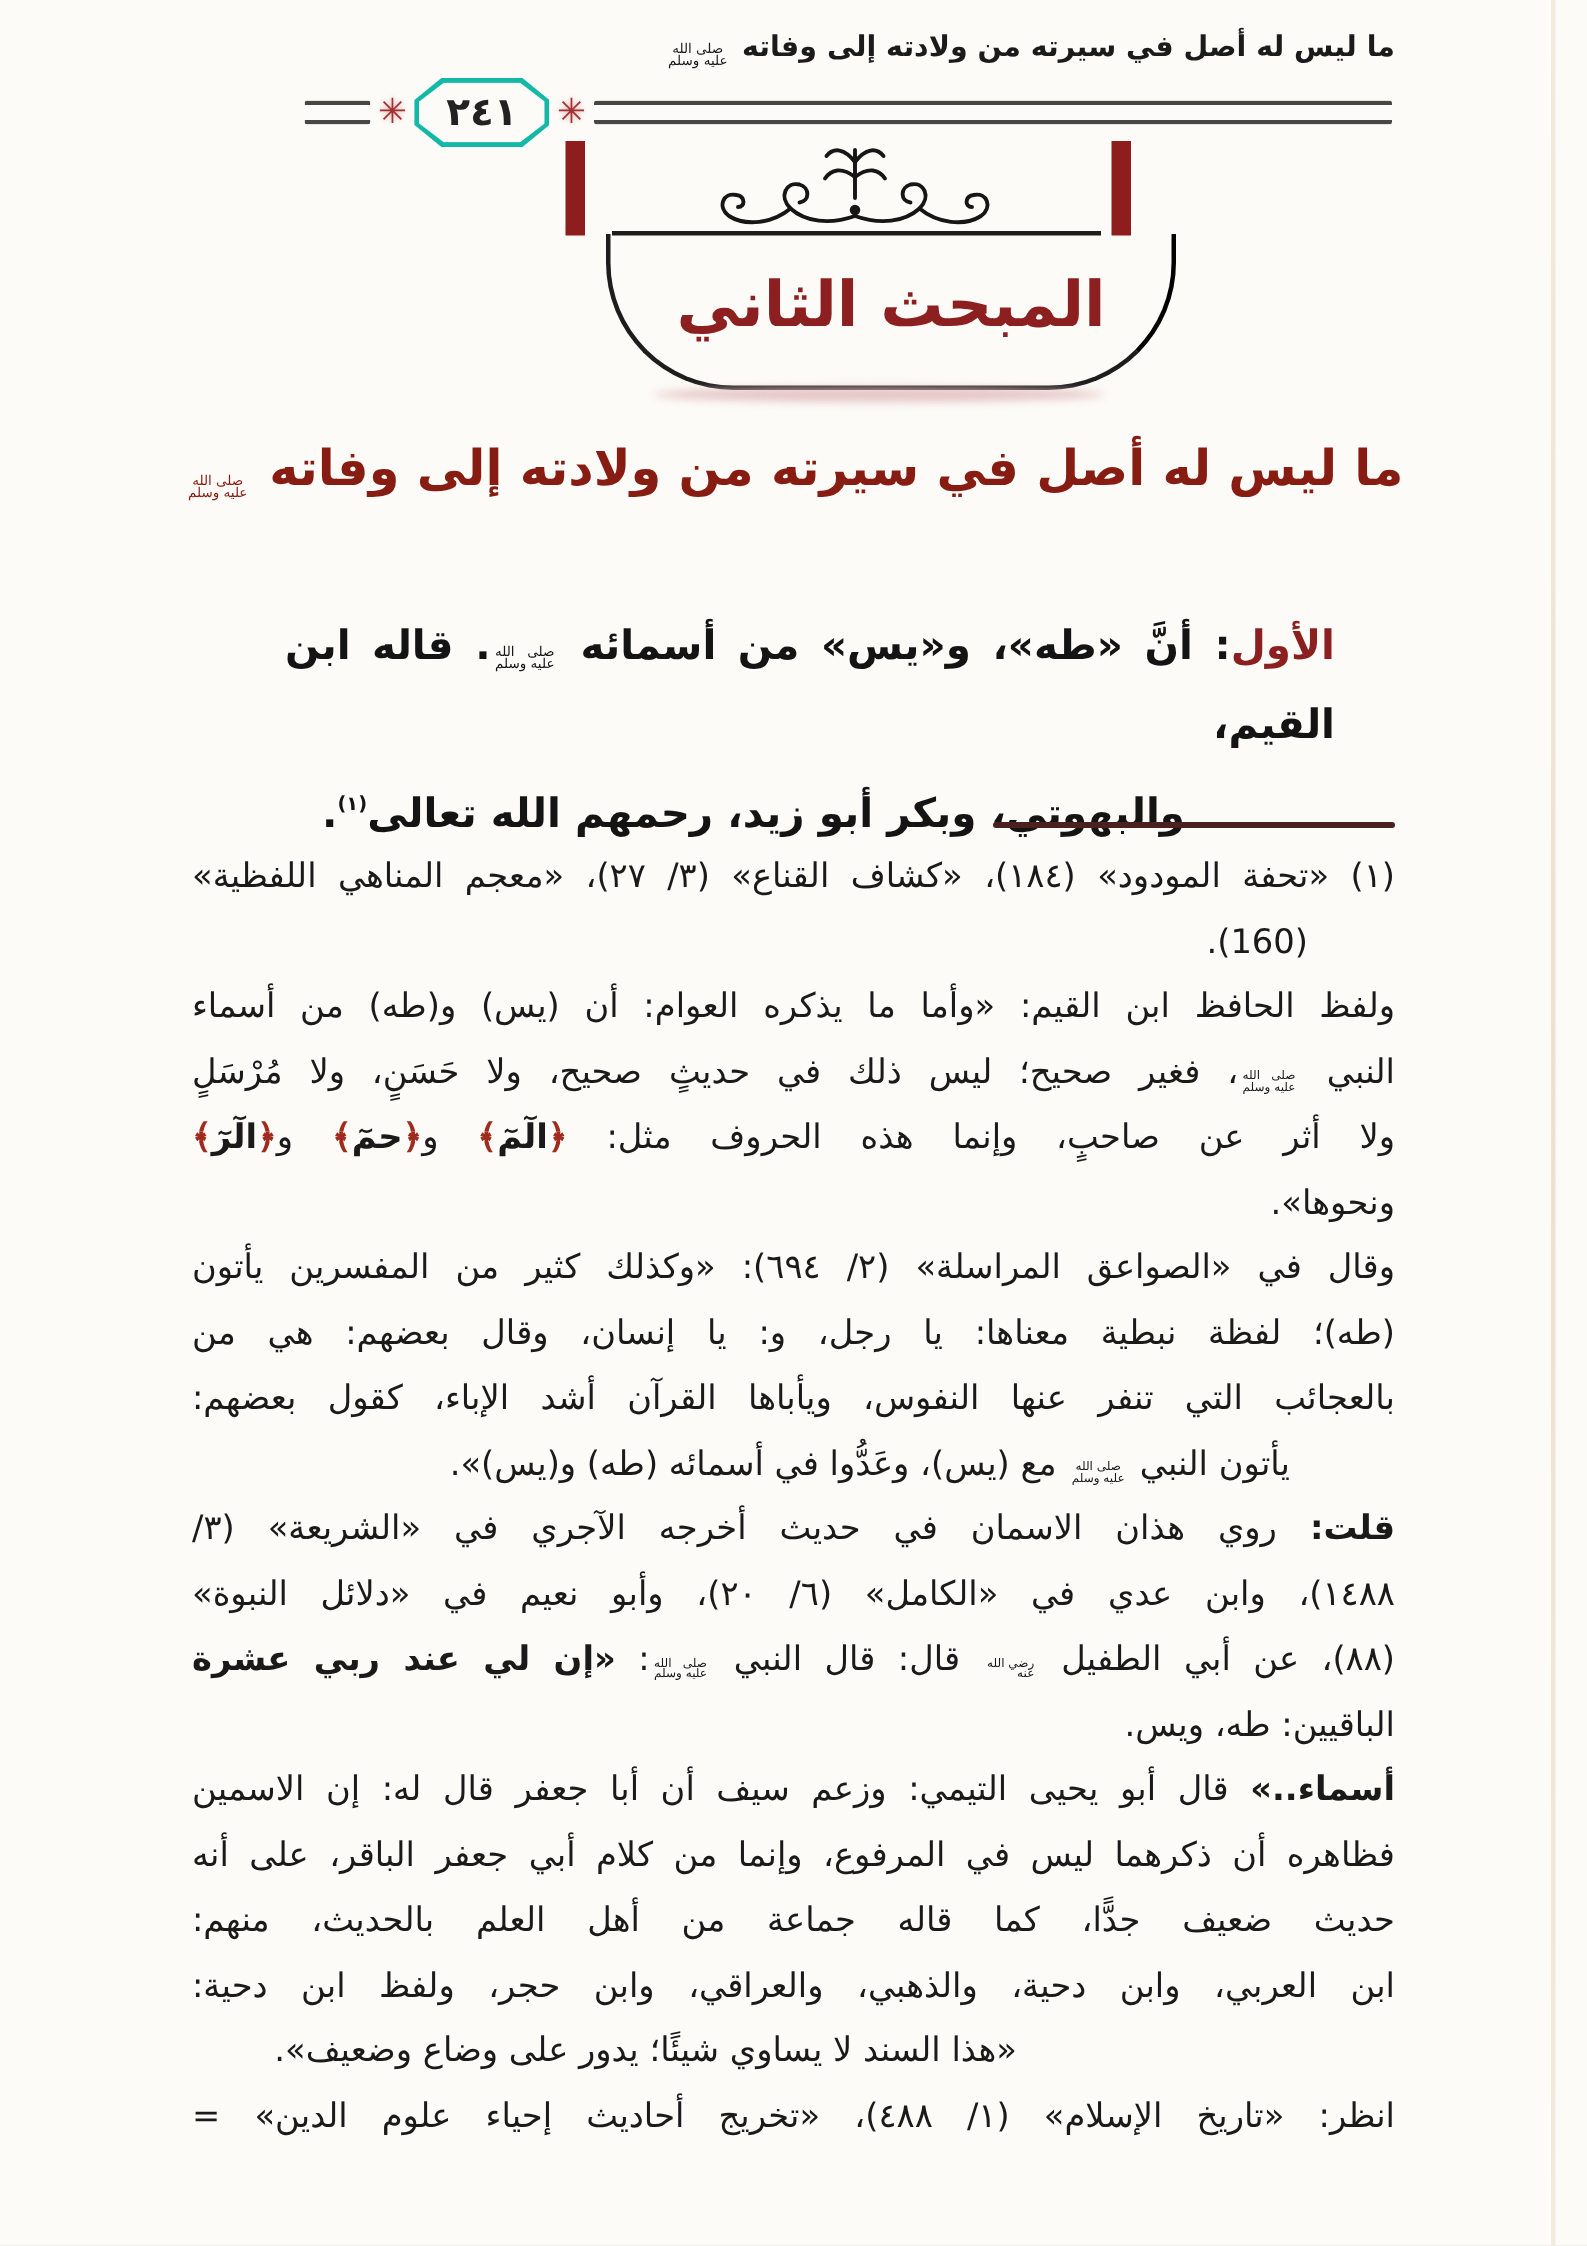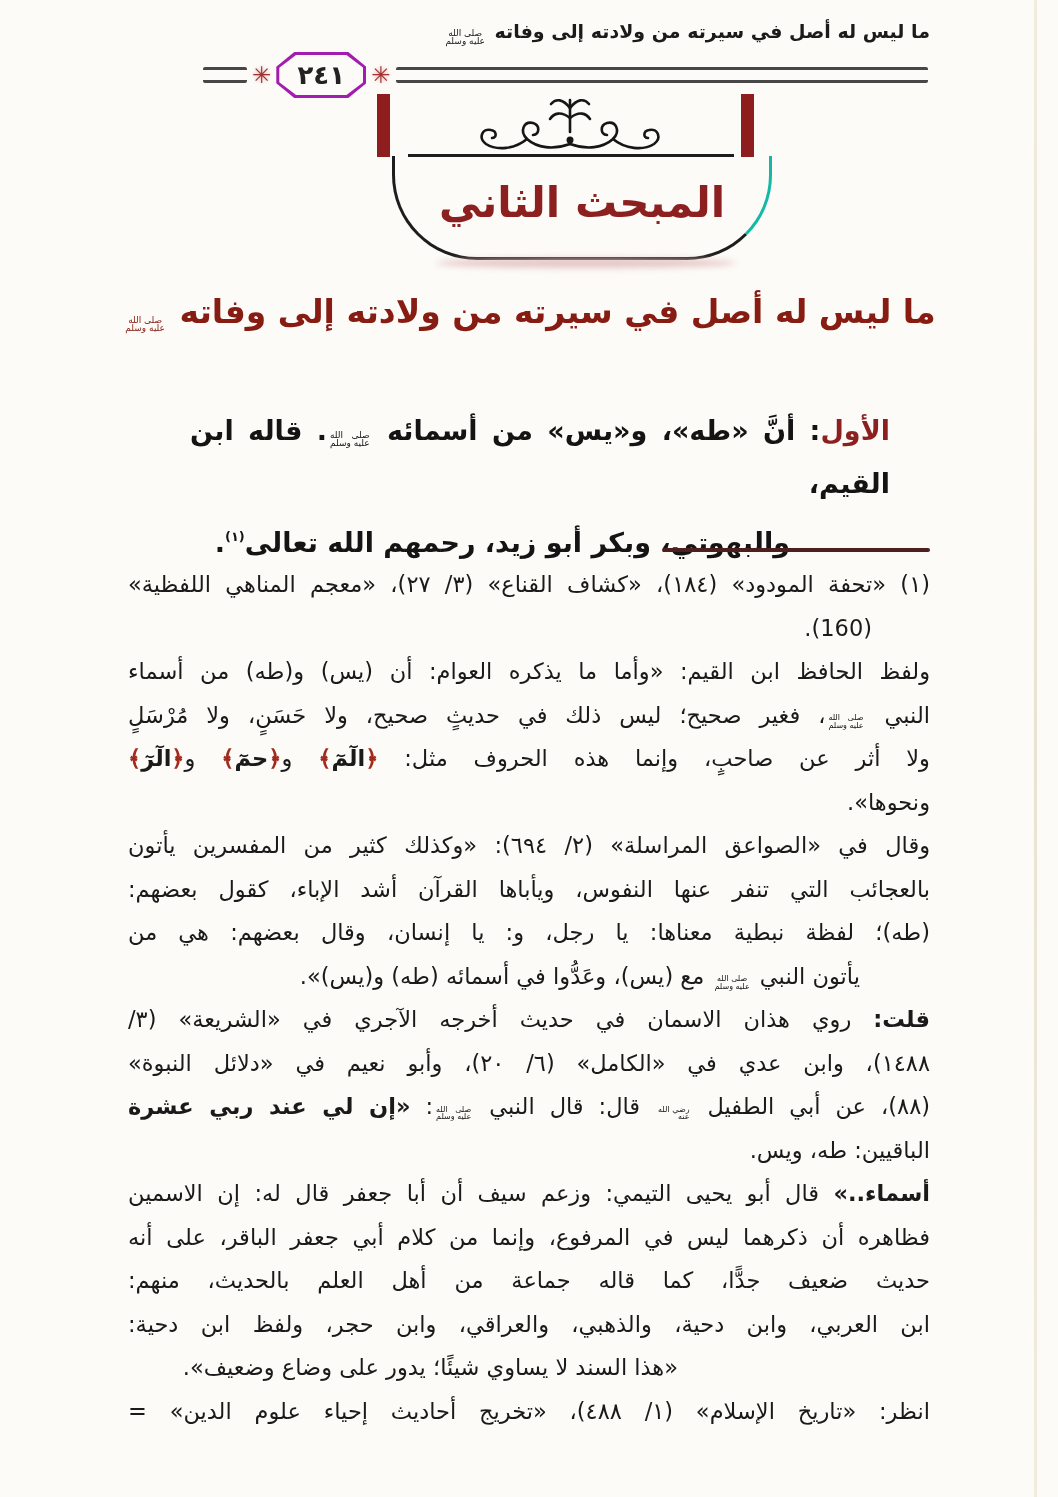--- a/index.html
+++ b/index.html
@@ -9,33 +9,33 @@
     font-family:"DejaVu Sans",sans-serif;color:#1b1b1b;
   }
   
   .running-head{position:absolute;top:20px;right:128px;font-size:19px;font-weight:700;white-space:nowrap;}
   
   .rule-row{position:absolute;top:50px;left:203px;right:130px;height:50px;display:flex;direction:ltr;align-items:center;gap:5px;}
   .dbl{height:10px;border-top:3px solid #474747;border-bottom:3px solid #474747;border-radius:2px;}
   .dbl.short{width:44px;}
   .dbl.long{flex:1;}
   .orn{color:#a33131;font-size:23px;line-height:1;text-shadow:0 0 3px #d8a0a0;}
-  .octagon{position:relative;width:90px;height:46px;background:#a21caf;
+  .octagon{position:relative;width:90px;height:46px;background:#14b8a6;
     clip-path:polygon(20% 0,80% 0,100% 32%,100% 68%,80% 100%,20% 100%,0 68%,0 32%);}
   .octagon-inner{position:absolute;inset:3px;background:#fcfbf7;
     clip-path:polygon(20% 0,80% 0,100% 32%,100% 68%,80% 100%,20% 100%,0 68%,0 32%);
     display:flex;align-items:center;justify-content:center;font-size:26px;font-weight:700;color:#222;}
   
   .bar{position:absolute;width:13px;height:63px;top:94px;background:#8e1d1d;}
   .bar.left{left:377px;}
   .bar.right{left:741px;}
   .flourish{position:absolute;left:455px;top:92px;}
   .topline{position:absolute;left:408px;top:154px;width:326px;height:3px;background:#1d1d1d;}
-  .sec-box{position:absolute;left:392px;top:156px;width:374px;height:101px;
-    border-left:3px solid #1d1d1d;border-right:3px solid #14b8a6;border-bottom:3px solid #1d1d1d;
+  .sec-box{position:absolute;left:404px;top:156px;width:374px;height:101px;
+    border-left:3px solid #1d1d1d;border-right:3px solid #000000;border-bottom:3px solid #1d1d1d;
     border-radius:0 0 85px 85px;display:flex;align-items:center;justify-content:center;}
   .sec-label{font-size:42px;font-weight:700;color:#8c1f1f;padding-bottom:8px;}
   .pink-shadow{position:absolute;left:436px;top:258px;width:300px;height:10px;background:#dfb9b9;filter:blur(3px);opacity:.8;border-radius:50%;}
   
   .title{position:absolute;top:292px;left:110px;right:110px;text-align:center;font-size:33px;font-weight:800;color:#861c12;}
   
   .body{position:absolute;top:404px;right:128px;left:190px;font-size:27px;font-weight:700;line-height:53px;color:#141414;}
   
   .fn-sep{position:absolute;top:548px;right:128px;width:268px;height:4px;background:#4d2020;border-radius:2px;}
   .fns{position:absolute;top:563px;right:128px;left:128px;font-size:22.5px;line-height:43.5px;font-weight:400;color:#1a1a1a;}
@@ -111,22 +111,22 @@
 
   <div class="fn-sep"></div>
   <div class="fns">
       <div class="tl a-j"><span>(١) «تحفة المودود» (١٨٤)، «كشاف القناع» (٣/ ٢٧)، «معجم المناهي اللفظية»</span></div>
       <div class="tl a-r ind-1"><span>(160).</span></div>
       <div class="tl a-j"><span>ولفظ الحافظ ابن القيم: «وأما ما يذكره العوام: أن (يس) و(طه) من أسماء</span></div>
       <div class="tl a-j"><span>النبي </span><span class="stack">صلى الله<br>عليه وسلم</span><span>، فغير صحيح؛ ليس ذلك في حديثٍ صحيح، ولا حَسَنٍ، ولا مُرْسَلٍ</span></div>
       <div class="tl a-j"><span>ولا أثر عن صاحبٍ، وإنما هذه الحروف مثل: </span><span class="qmark">﴿</span><span class="qtext">الٓمٓ</span><span class="qmark">﴾</span><span> و</span><span class="qmark">﴿</span><span class="qtext">حمٓ</span><span class="qmark">﴾</span><span> و</span><span class="qmark">﴿</span><span class="qtext">الٓرٓ</span><span class="qmark">﴾</span></div>
       <div class="tl a-r"><span>ونحوها».</span></div>
       <div class="tl a-j"><span>وقال في «الصواعق المراسلة» (٢/ ٦٩٤): «وكذلك كثير من المفسرين يأتون</span></div>
+      <div class="tl a-j"><span>(طه)؛ لفظة نبطية معناها: يا رجل، و: يا إنسان، وقال بعضهم: هي من</span></div>
       <div class="tl a-j"><span>بالعجائب التي تنفر عنها النفوس، ويأباها القرآن أشد الإباء، كقول بعضهم:</span></div>
-      <div class="tl a-j"><span>(طه)؛ لفظة نبطية معناها: يا رجل، و: يا إنسان، وقال بعضهم: هي من</span></div>
       <div class="tl a-r ind-2"><span>يأتون النبي </span><span class="stack">صلى الله<br>عليه وسلم</span><span> مع (يس)، وعَدُّوا في أسمائه (طه) و(يس)».</span></div>
       <div class="tl a-j"><span class="bold">قلت:</span><span> روي هذان الاسمان في حديث أخرجه الآجري في «الشريعة» (٣/</span></div>
       <div class="tl a-j"><span>١٤٨٨)، وابن عدي في «الكامل» (٦/ ٢٠)، وأبو نعيم في «دلائل النبوة»</span></div>
       <div class="tl a-j"><span>(٨٨)، عن أبي الطفيل </span><span class="stack">رضي الله<br>عنه</span><span> قال: قال النبي </span><span class="stack">صلى الله<br>عليه وسلم</span><span>: </span><span class="bold">«إن لي عند ربي عشرة</span></div>
       <div class="tl a-r"><span>الباقيين: طه، ويس.</span></div>
       <div class="tl a-j"><span class="bold">أسماء..»</span><span> قال أبو يحيى التيمي: وزعم سيف أن أبا جعفر قال له: إن الاسمين</span></div>
       <div class="tl a-j"><span>فظاهره أن ذكرهما ليس في المرفوع، وإنما من كلام أبي جعفر الباقر، على أنه</span></div>
       <div class="tl a-j"><span>حديث ضعيف جدًّا، كما قاله جماعة من أهل العلم بالحديث، منهم:</span></div>
       <div class="tl a-j"><span>ابن العربي، وابن دحية، والذهبي، والعراقي، وابن حجر، ولفظ ابن دحية:</span></div>
       <div class="tl a-r ind-3"><span>«هذا السند لا يساوي شيئًا؛ يدور على وضاع وضعيف».</span></div>

